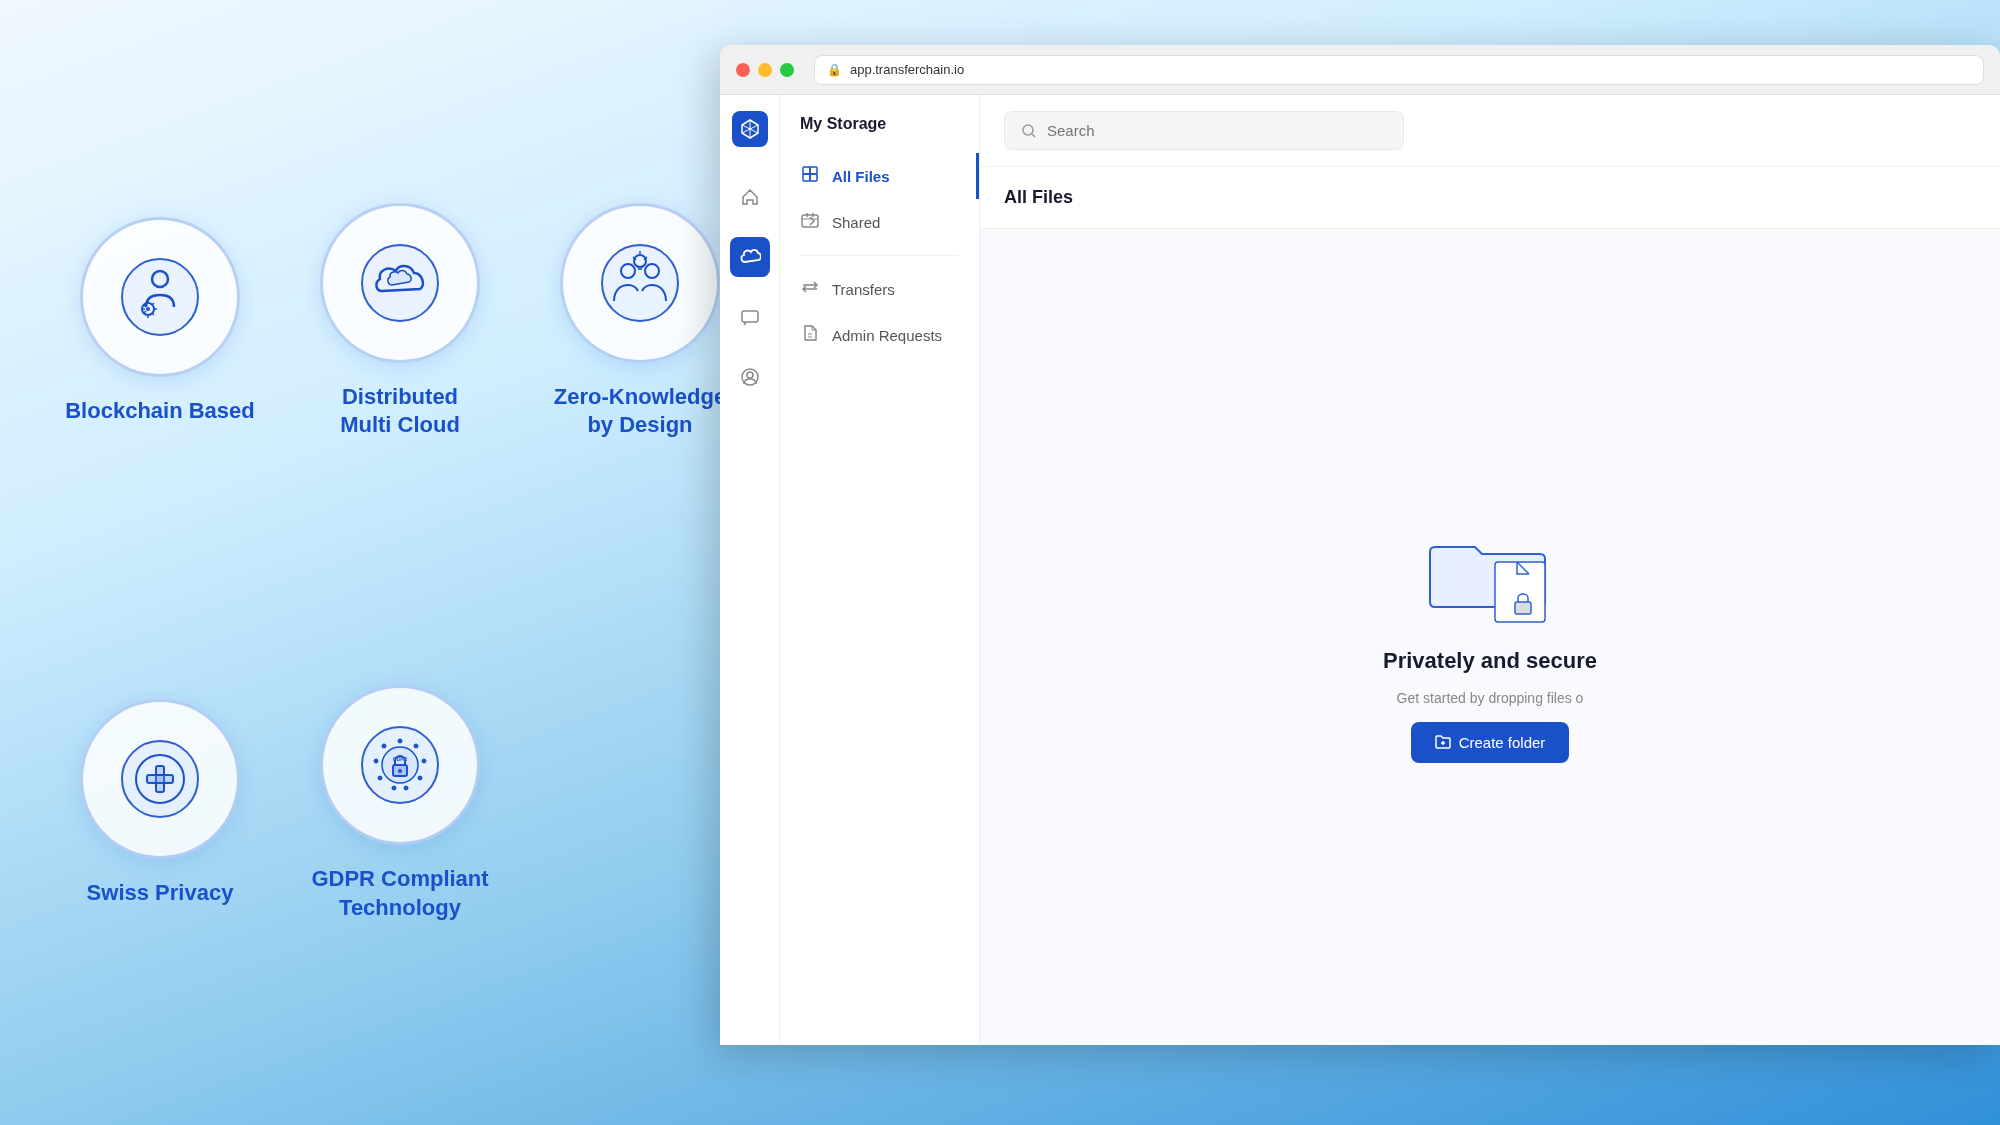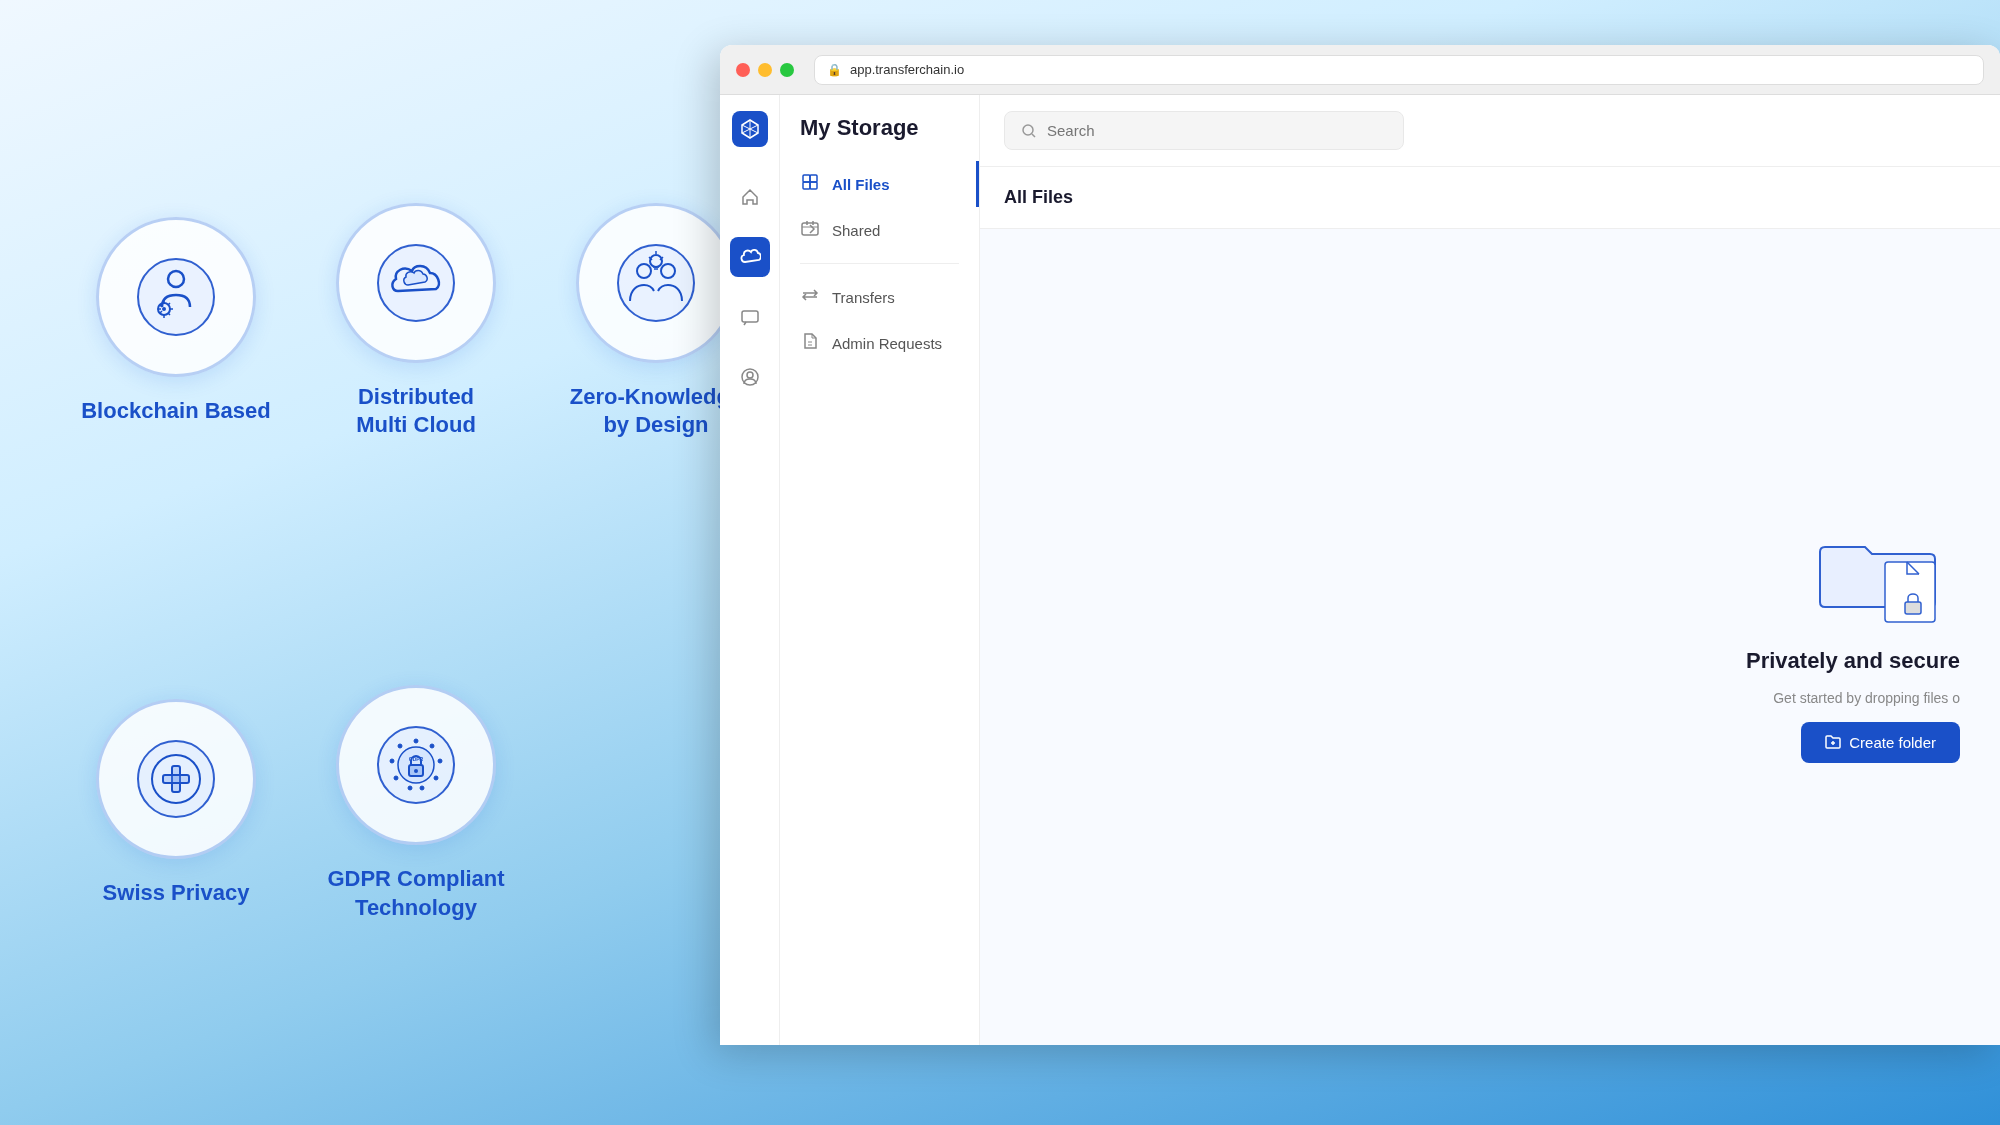--- a/index.html
+++ b/index.html
@@ -16,21 +16,21 @@
     .bg-gradient {
       position: absolute;
       inset: 0;
       background: linear-gradient(160deg, #f0f8ff 0%, #d0eeff 30%, #90ccee 60%, #3090d8 100%);
       z-index: 0;
     }
 
     
     .feature-grid {
       position: absolute;
-      left: 16px;
+      left: 0;
       top: 0;
       width: 800px;
       height: 1125px;
       display: grid;
       grid-template-columns: repeat(3, 1fr);
       grid-template-rows: repeat(2, 1fr);
       align-items: center;
       justify-items: center;
       padding: 80px 40px;
       z-index: 1;
@@ -176,21 +176,21 @@
     .nav-sidebar {
       width: 200px;
       background: #fff;
       border-right: 1px solid #eee;
       padding: 20px 0;
       display: flex;
       flex-direction: column;
     }
 
     .nav-title {
-      font-size: 22px;
+      font-size: 16px;
       font-weight: 700;
       color: #1a1a2e;
       padding: 0 20px 20px;
     }
 
     .nav-item {
       display: flex;
       align-items: center;
       gap: 12px;
       padding: 12px 20px;
@@ -290,21 +290,21 @@
       font-weight: 600;
       color: #1a1a2e;
       border-bottom: 1px solid #eee;
       background: white;
     }
 
     .empty-state {
       flex: 1;
       display: flex;
       flex-direction: column;
-      align-items: flex-end;
+      align-items: center;
       justify-content: center;
       gap: 16px;
       padding: 40px;
     }
 
     .empty-title {
       font-size: 22px;
       font-weight: 700;
       color: #1a1a2e;
     }

